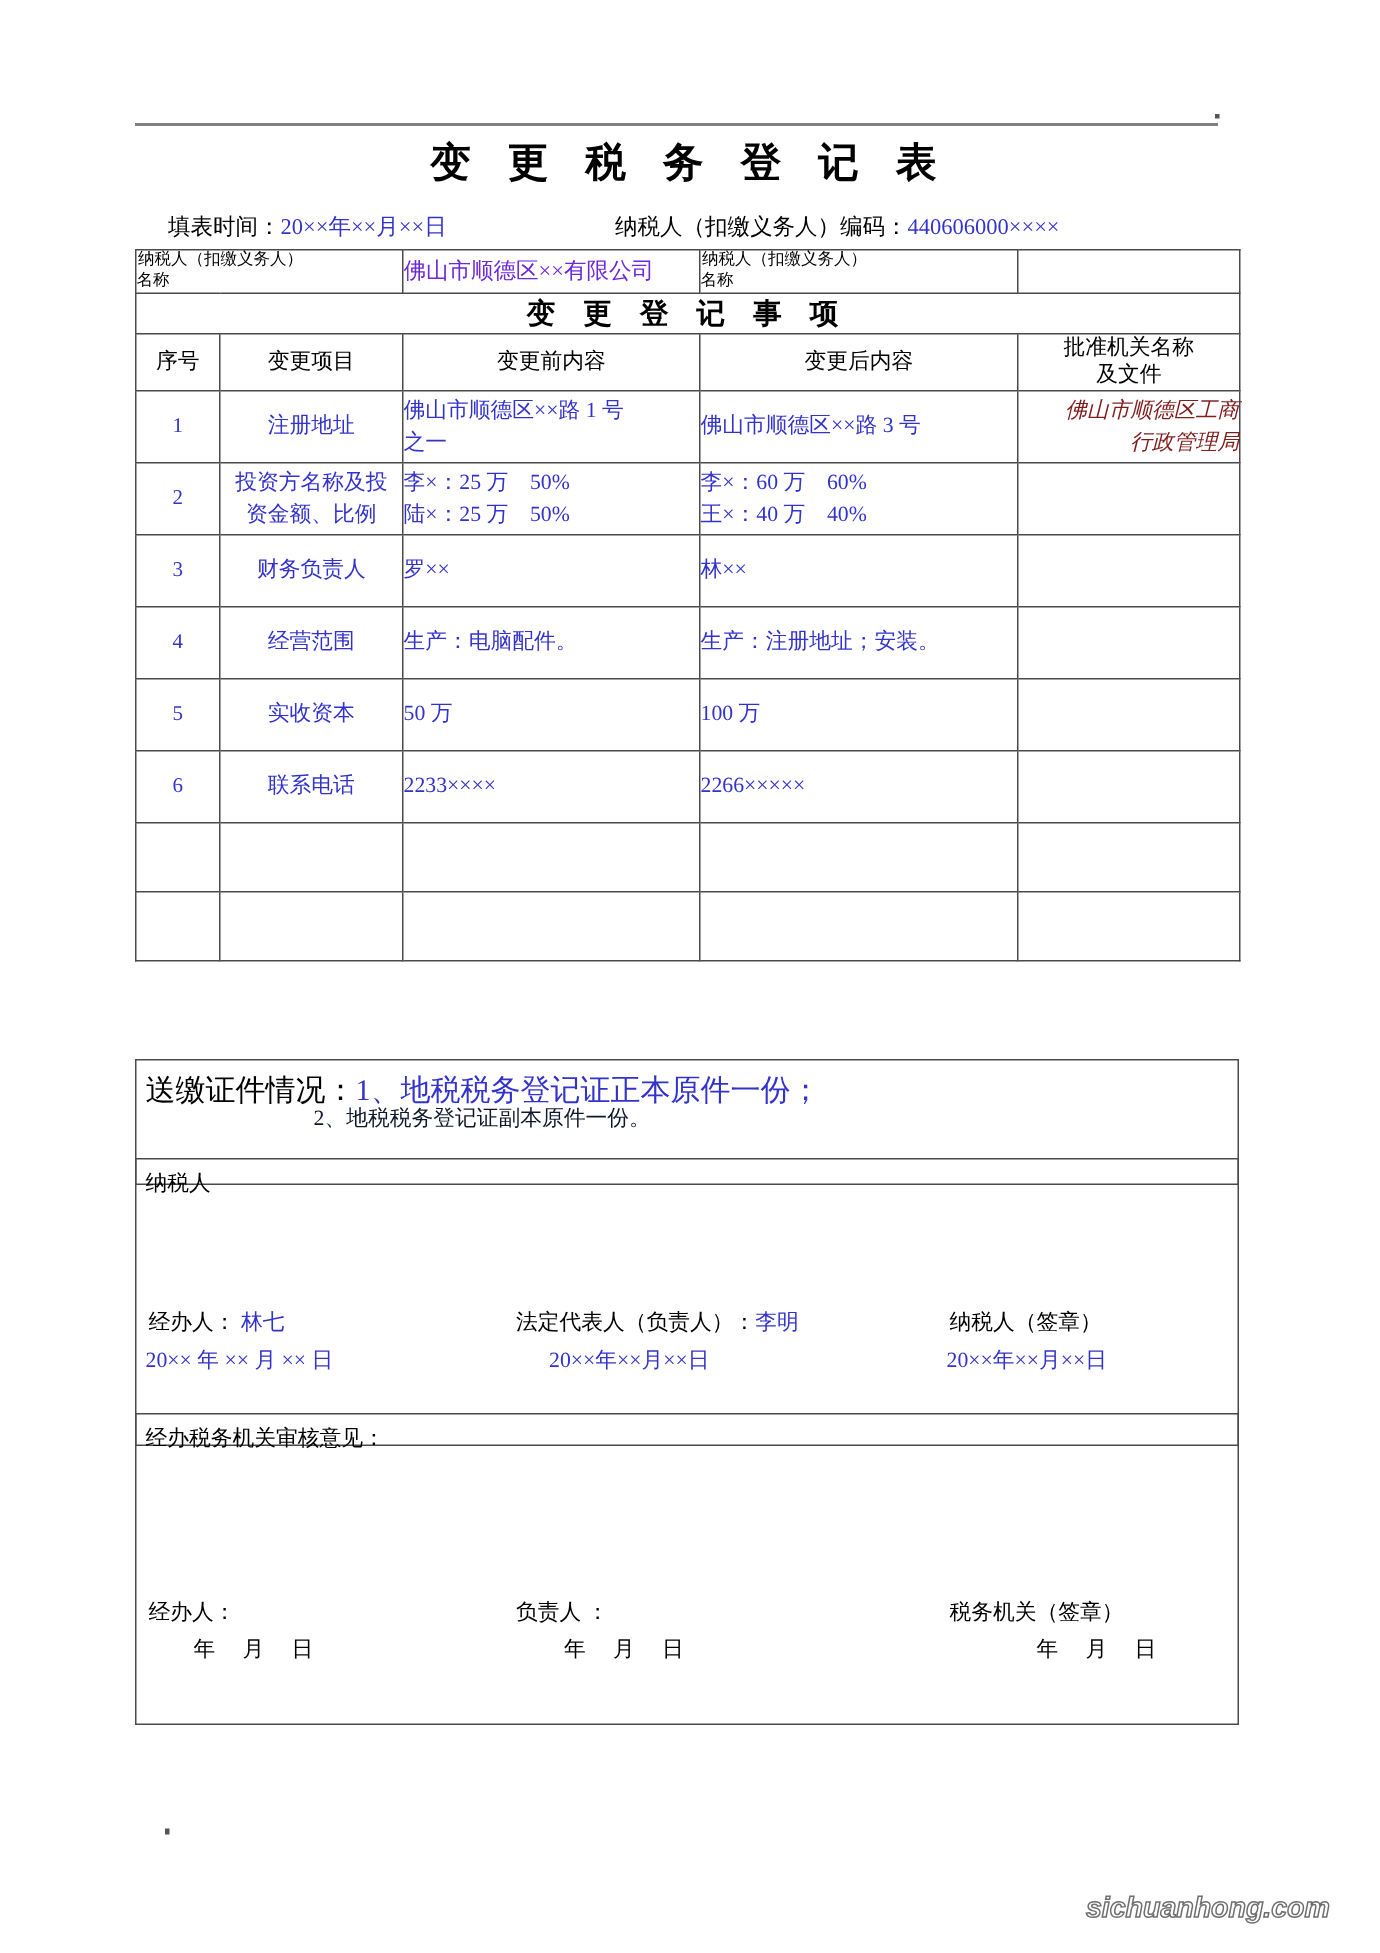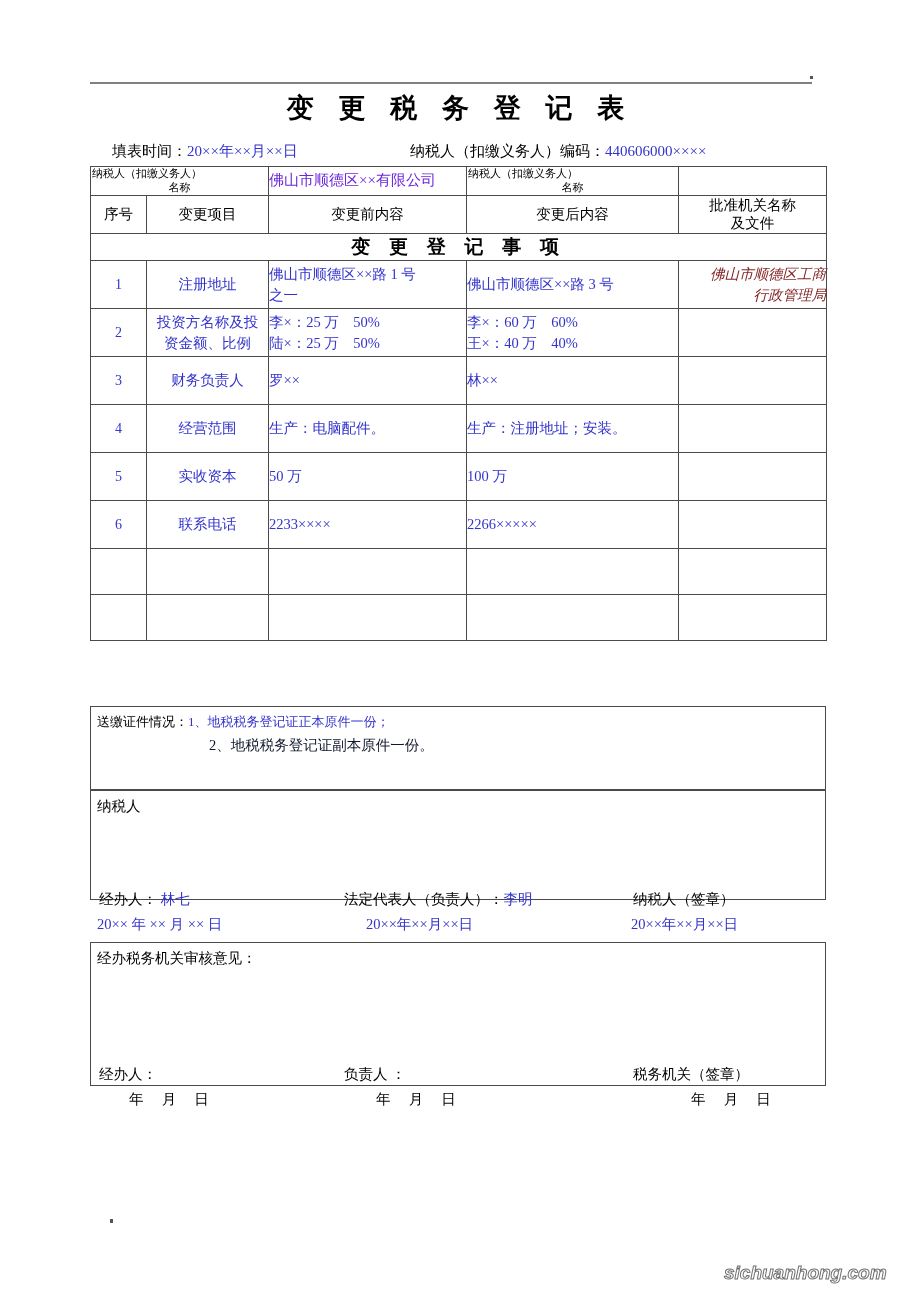--- a/index.html
+++ b/index.html
@@ -95,21 +95,21 @@
   
   .nm-label {
     text-align: center;
     font-size: 11px;
     line-height: 1.25;
     padding: 4px 0 6px 0;
     white-space: nowrap;
     overflow: visible;
   }
   .nm-label .l1 { display: block; text-align: left; padding-left: 1px; }
-  .nm-label .l2 { display: block; text-align: center; }
+  .nm-label .l2 { display: block; text-align: left; }
   .nm-value {
     font-size: 15px;
     color: #6d28d9;
     white-space: nowrap;
   }
 
   
   .banner {
     text-align: center;
     font-size: 19px;
@@ -164,31 +164,31 @@
   
   .blk {
     position: absolute;
     left: 90px;
     width: 736px;
     border: 1px solid #4a4a4a;
     box-sizing: border-box;
   }
 
   .blk-docs  { top: 706px; height: 84px; }
-  .blk-payer { top: 790px; height: 110px; }
-  .blk-tax   { top: 942px; height: 144px; }
+  .blk-payer { top: 772px; height: 192px; }
+  .blk-tax   { top: 942px; height: 208px; }
 
   .blk-title {
     position: absolute;
     left: 6px;
     top: 6px;
     font-size: 14.5px;
     white-space: nowrap;
   }
-  .docs-l1 { position: absolute; left: 6px;  top: 6px;  font-size: 13px; white-space: nowrap; }
+  .docs-l1 { position: absolute; left: 6px;  top: 6px;  font-size: 20px; white-space: nowrap; }
   .docs-l2 { position: absolute; left: 118px; top: 29px; font-size: 14.5px; white-space: nowrap; color:#0f172a; }
 
   .sig-row {
     position: absolute;
     left: 0;
     width: 736px;
     font-size: 14.5px;
     white-space: nowrap;
   }
   .sig-a { position: absolute; left: 8px;  }
@@ -251,34 +251,34 @@
       </td>
       <td class="nm-value">佛山市顺德区××有限公司</td>
       <td class="nm-label">
         <span class="l1">纳税人（扣缴义务人）</span>
         <span class="l2">名称</span>
       </td>
       <td class="nm-value"></td>
     </tr>
 
     <tr>
+      <td colspan="5" class="banner">变 更 登 记 事 项</td>
+    </tr>
+
+    <tr>
       <td class="chead">序号</td>
       <td class="chead">变更项目</td>
       <td class="chead">变更前内容</td>
       <td class="chead">变更后内容</td>
       <td class="chead">
         <span class="two">批准机关名称</span>
         <span class="two">及文件</span>
       </td>
     </tr>
 
-    <tr>
-      <td colspan="5" class="banner">变 更 登 记 事 项</td>
-    </tr>
-
     <tr class="row-h47">
       <td class="c-idx">1</td>
       <td class="c-item">
         <span class="ln">注册地址</span>
         <span class="ln"></span>
       </td>
       <td class="c-before">
         <span class="ln">佛山市顺德区××路 1 号</span>
         <span class="ln">之一</span>
       </td>

